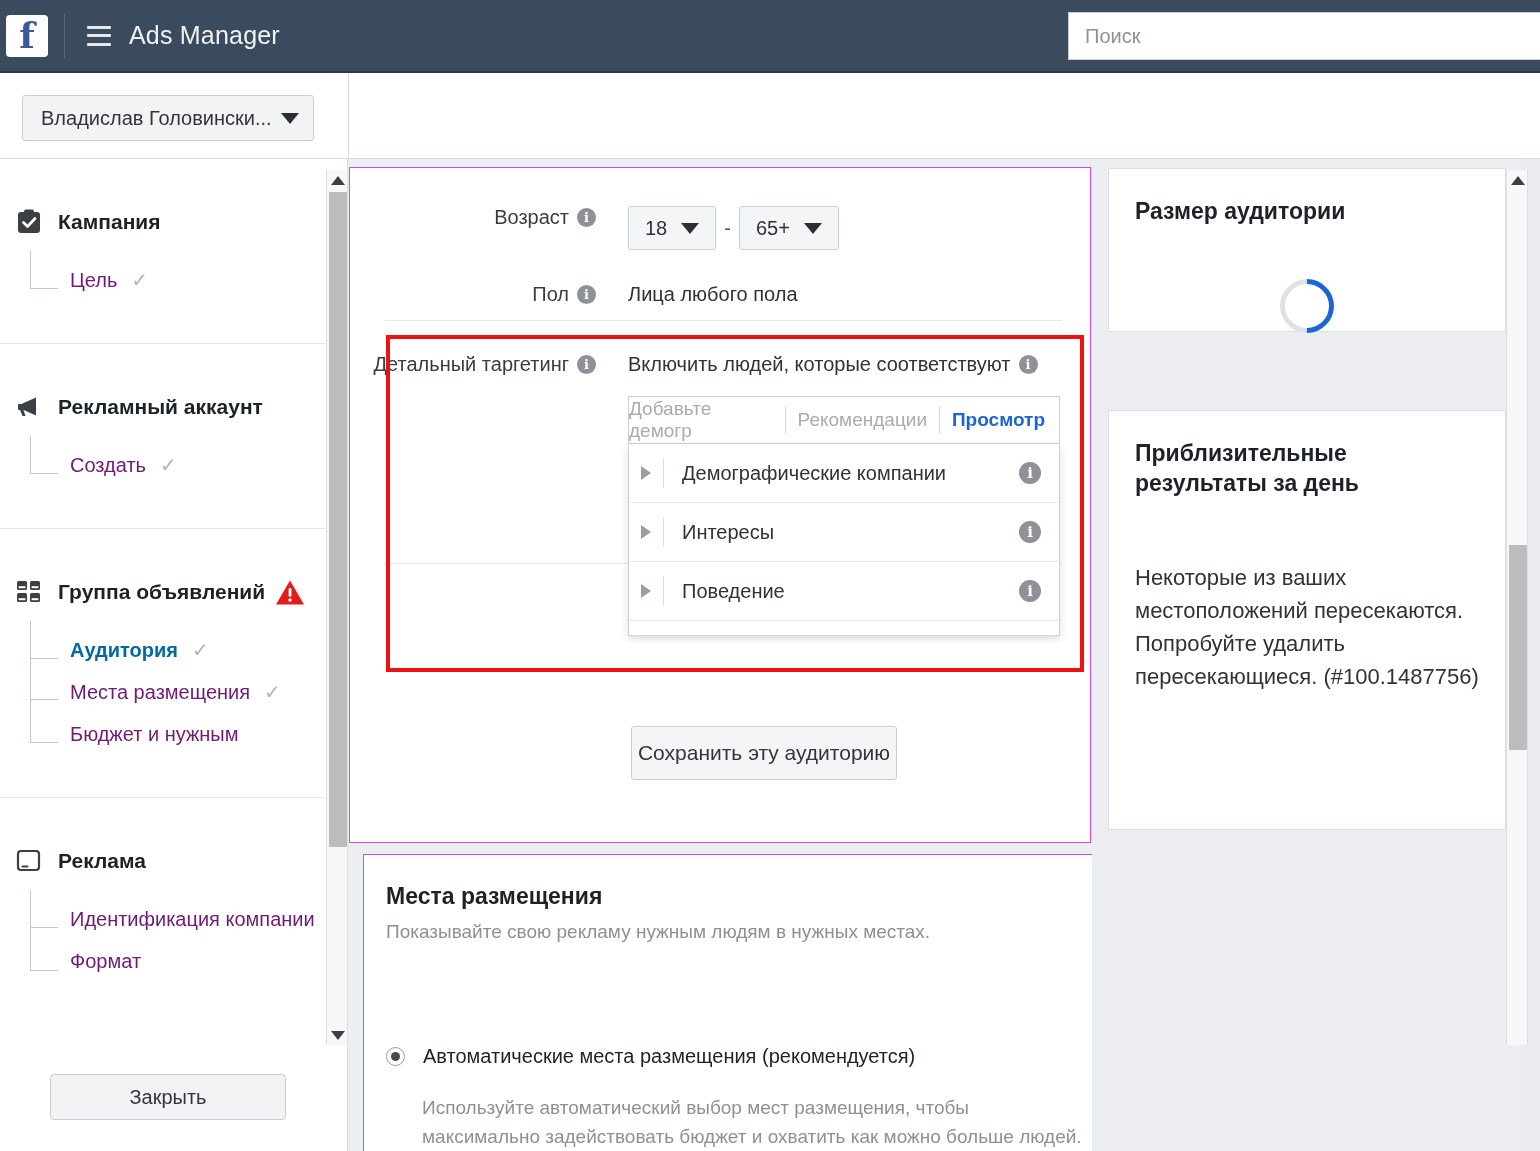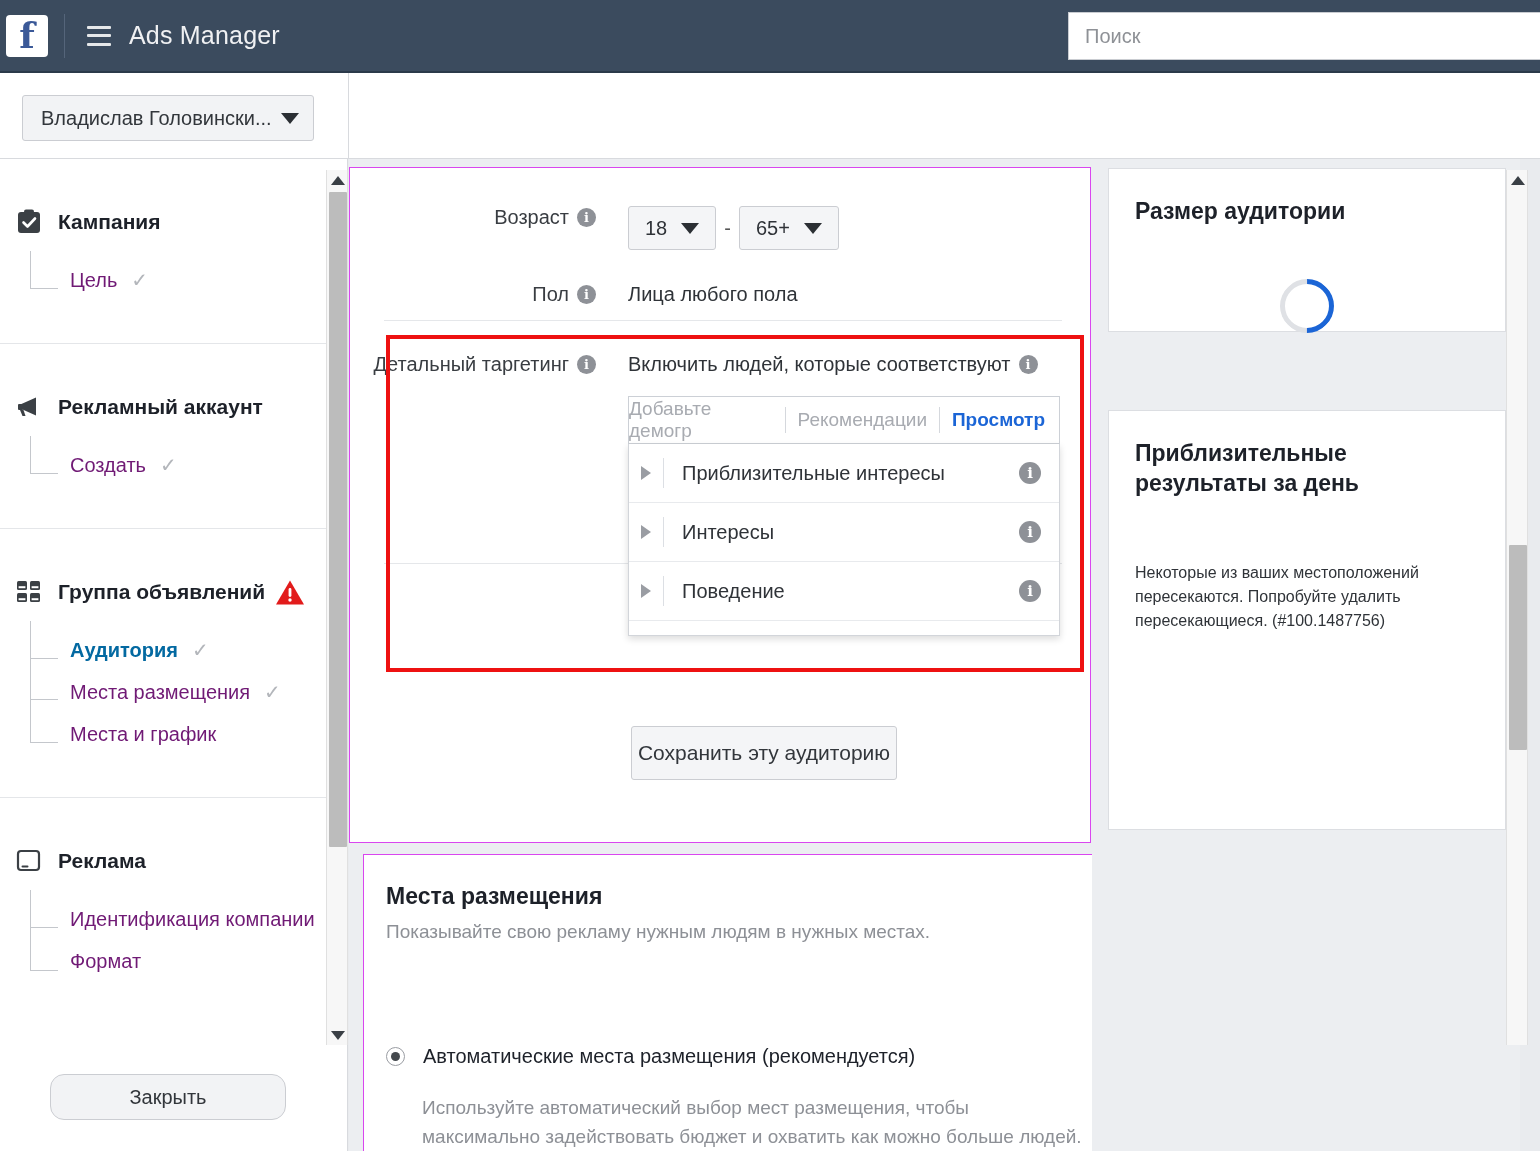--- a/index.html
+++ b/index.html
@@ -83,21 +83,21 @@
   .warn-tri { position: absolute; right: 42px; top: 2px; }
   .nav-children { margin-top: 22px; position: relative; padding-left: 30px; }
   .nav-child { display: flex; align-items: center; height: 42px; position: relative; padding-left: 40px; }
   .nav-child .ctxt { font-size: 20px; color: #701a75; }
   .nav-child.active .ctxt { color: #0369a1; font-weight: 700; text-align: center; }
   .nav-child .chk { margin-left: 14px; color: #b3b6bb; font-size: 20px; }
   .tree-v { position: absolute; left: 30px; width: 1px; background: #c4c7cc; }
   .tree-h { position: absolute; left: 30px; width: 28px; height: 1px; background: #c4c7cc; }
   .close-btn {
     position: absolute; left: 50px; top: 915px; width: 236px; height: 46px;
-    background: #f2f3f5; border: 1px solid #cbcdd2; border-radius: 14px;
+    background: #f2f3f5; border: 1px solid #cbcdd2; border-radius: 4px;
     display: flex; align-items: center; justify-content: center;
     font-size: 20px; color: #32363b;
   }
 
   
   .scrollbar {
     position: absolute; width: 22px; background: #f7f7f7;
     border-left: 1px solid #e0e0e0; border-right: 1px solid #e0e0e0;
   }
   .sb-arrow { position: absolute; left: 0; width: 22px; height: 20px; display:flex; align-items:center; justify-content:center; }
@@ -190,21 +190,21 @@
   .rcard { background: #fff; border: 1px solid #dcdee2; position: absolute; left: 16px; width: 398px; }
   .rcard-size { top: 9px; height: 164px; }
   .rcard-res { top: 251px; height: 420px; }
   .rcard-title { font-size: 23px; font-weight: bold; color: #1d2129; padding: 28px 26px 0 26px; line-height: 1.3; }
   .spinner {
     position: absolute; left: 50%; top: 110px; margin-left: -27px;
     width: 54px; height: 54px; border-radius: 50%;
     border: 5px solid #dfe1e5; border-top-color: #1b65d6; border-right-color: #1b65d6;
     transform: rotate(45deg);
   }
-  .rcard-body { padding: 62px 26px 0 26px; font-size: 16px; color: #2f3338; line-height: 1.5; }
+  .rcard-body { padding: 62px 26px 0 26px; font-size: 22px; color: #2f3338; line-height: 1.5; }
 </style>
 </head>
 <body>
 
 <div class="topbar">
   <div class="fb-logo">f</div>
   <div class="topbar-sep"></div>
   <div class="hamburger">
     <span></span>
       <span></span>
@@ -306,21 +306,21 @@
       <div class="tree-h" style="top:113px;"></div>
       <div class="nav-child active">
         <span class="ctxt">Аудитория</span>
         <span class="chk">✓</span>
       </div>
       <div class="nav-child">
         <span class="ctxt">Места размещения</span>
         <span class="chk">✓</span>
       </div>
       <div class="nav-child">
-        <span class="ctxt">Места и график</span>
+        <span class="ctxt">Бюджет и нужным</span>
       </div>
     </div>
   </div>
 
   <div class="nav-group last">
     <div class="nav-head">
       <span class="gicon">
         <svg width="28" height="28" viewBox="0 0 28 28">
             <rect x="3" y="4" width="21" height="19" rx="3" stroke="#3b4045" stroke-width="2.2" fill="none"></rect>
             <rect x="6.5" y="18.5" width="7" height="2" rx="1" fill="#3b4045"></rect>
@@ -399,21 +399,21 @@
       <span class="vsep"></span>
       <span class="rec">Рекомендации</span>
       <span class="vsep"></span>
       <span class="prev">Просмотр</span>
     </div>
 
     <div class="dropdown">
       <div class="dd-item">
         <span class="dd-caret"></span>
         <span class="dd-bar"></span>
-        <span class="dd-label">Приблизительные интересы</span>
+        <span class="dd-label">Демографические компании</span>
         <span class="info-i" style="margin-left:0;width:22px;height:22px;font-size:15px;">i</span>
       </div>
       <div class="dd-item">
         <span class="dd-caret"></span>
         <span class="dd-bar"></span>
         <span class="dd-label">Интересы</span>
         <span class="info-i" style="margin-left:0;width:22px;height:22px;font-size:15px;">i</span>
       </div>
       <div class="dd-item">
         <span class="dd-caret"></span>

